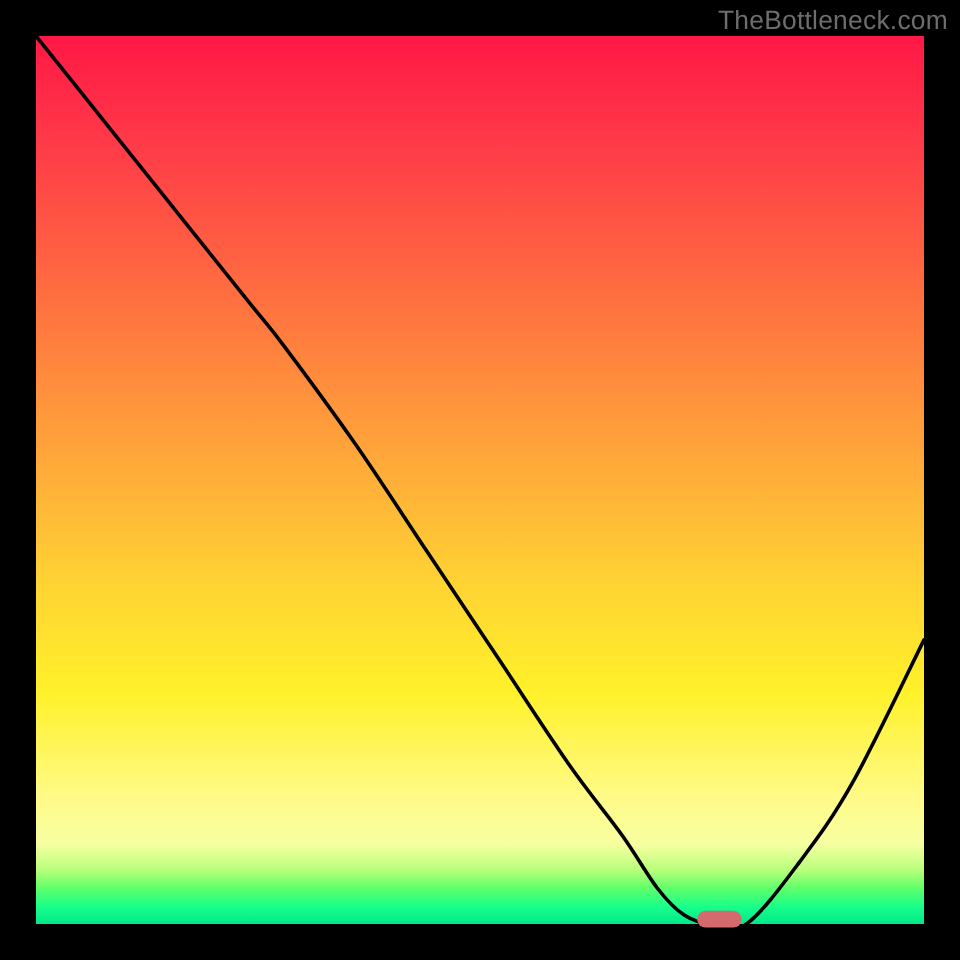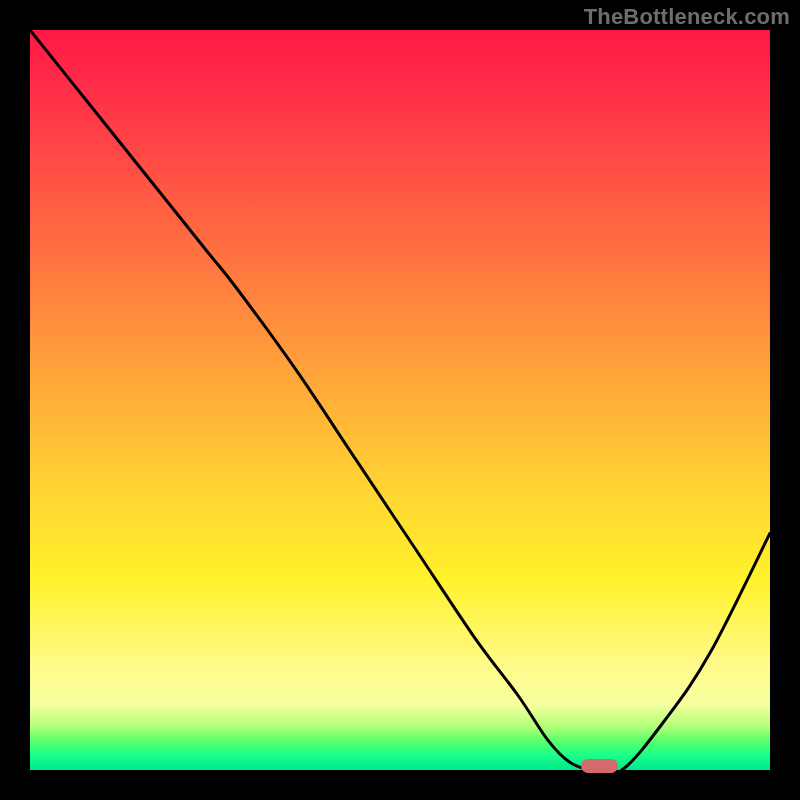--- a/index.html
+++ b/index.html
@@ -42,21 +42,21 @@
       #00e88c 100%
     );
   }
   .watermark {
     position: absolute;
     top: 4px;
     right: 10px;
     color: #6d6d6d;
     font-size: 22px;
     letter-spacing: 0.2px;
-    font-weight: 700;
+    font-weight: 400;
     user-select: none;
   }
   svg.curve {
     position: absolute;
     left: 0;
     top: 0;
     width: 740px;
     height: 740px;
   }
   .marker {

